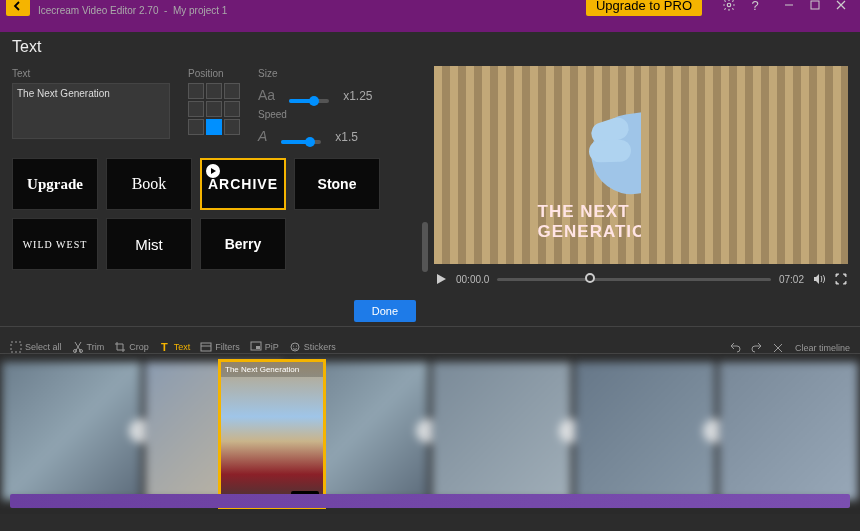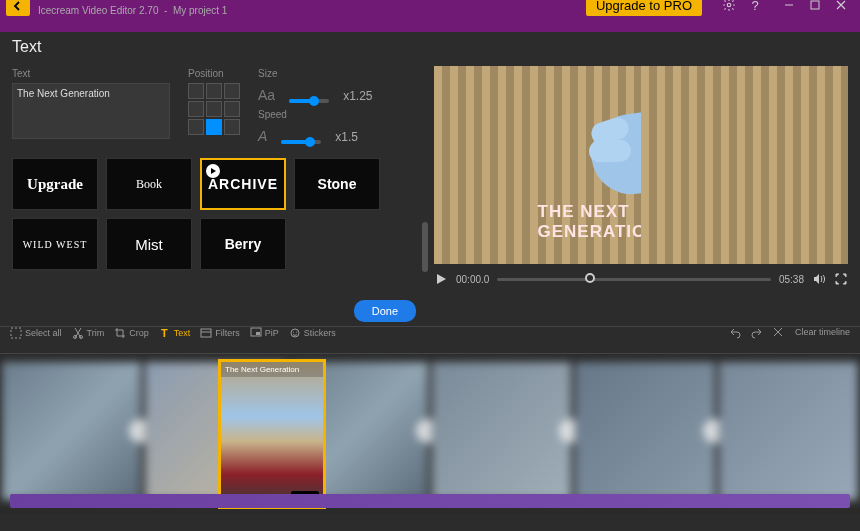--- a/index.html
+++ b/index.html
@@ -26,55 +26,55 @@
 .slider{position:relative;width:40px;height:4px;background:#555;border-radius:2px}
 .slider-fill{position:absolute;left:0;top:0;bottom:0;background:#0090ff;border-radius:2px}
 .slider-thumb{position:absolute;width:10px;height:10px;background:#0090ff;border-radius:50%;top:-3px}
 .size-val{font-size:12px;color:#aaa}
 .styles-grid{display:grid;grid-template-columns:repeat(4,86px);gap:8px;margin-top:6px}
 .style-card{height:52px;background:#0a0a0a;border:1px solid #333;display:flex;align-items:center;justify-content:center;color:#fff;position:relative}
 .style-card.selected{border:2px solid #f5b400}
 .play-ind{position:absolute;top:4px;left:4px;width:14px;height:14px;background:#fff;border-radius:50%;display:flex;align-items:center;justify-content:center}
 .play-ind::after{content:"";border-left:5px solid #000;border-top:3px solid transparent;border-bottom:3px solid transparent;margin-left:1px}
 .scroll-ind{position:absolute;right:2px;top:160px;width:6px;height:50px;background:#555;border-radius:3px}
-.done-btn{position:absolute;right:14px;bottom:4px;background:#1e7be8;color:#fff;padding:5px 18px;font-size:11px;border:none;border-radius:10px}
+.done-btn{position:absolute;right:14px;bottom:4px;background:#1e7be8;color:#fff;padding:5px 18px;font-size:11px;border:none;border-radius:2px}
 .preview-panel{flex:1;padding:4px 12px 4px 4px}
 .preview{width:100%;height:198px;background:linear-gradient(90deg,#bfa97c 0%,#c9b48b 30%,#8c7b5c 60%,#b39e75 100%);position:relative;display:flex;align-items:center;justify-content:center}
 .curtain::before,.curtain::after{content:"";position:absolute;top:0;bottom:0;width:50%;background:repeating-linear-gradient(90deg,#c2a878 0 8px,#a08860 8px 16px)}
 .curtain::before{left:0}
 .curtain::after{right:0}
 .hand{position:absolute;left:38%;top:22%;width:190px;height:120px}
 .glove{position:absolute;width:140px;height:80px;background:#9fc5e8;border-radius:50px 30px 30px 50px;transform:rotate(-8deg)}
 .finger1{position:absolute;width:38px;height:22px;background:#afd3f0;border-radius:14px;left:0px;top:10px;transform:rotate(-18deg)}
 .finger2{position:absolute;width:42px;height:22px;background:#afd3f0;border-radius:14px;left:-2px;top:30px;transform:rotate(-2deg)}
 .tube{position:absolute;width:100px;height:14px;border-radius:7px;left:64px;top:40px;transform:rotate(12deg);background:linear-gradient(90deg,#a06fb5 0 32%,#c02028 32% 92%,#888 92%)}
 .overlay-text{position:absolute;bottom:22px;left:50%;transform:translateX(-50%);color:#ffe4e4;font-size:17px;font-weight:700;letter-spacing:1px;font-family:Impact,sans-serif}
 .play-controls{display:flex;align-items:center;gap:8px;margin-top:8px;color:#bbb;font-size:10px}
 .pc-btn{width:14px;height:14px;display:flex;align-items:center;justify-content:center}
 .pc-btn svg{width:12px;height:12px;fill:#ccc}
 .seek{flex:1;height:3px;background:#555;border-radius:2px;position:relative}
 .seek-thumb{position:absolute;width:10px;height:10px;border:2px solid #ccc;border-radius:50%;top:-5px;background:#2c2c2c}
-.toolbar{height:28px;border-top:1px solid #444;border-bottom:1px solid #444;display:flex;align-items:flex-start;padding:0 10px;gap:10px;font-size:9px;color:#999}
+.toolbar{height:28px;border-top:1px solid #444;border-bottom:1px solid #444;display:flex;align-items:flex-end;padding:0 10px;gap:10px;font-size:9px;color:#999}
 .tb-item{display:flex;align-items:center;gap:3px}
 .tb-item.active{color:#f5b400}
 .tb-spacer{flex:1}
 .timeline{height:160px;position:relative;background:#2a2a2a}
 .tl-blur{position:absolute;inset:0;display:flex;filter:blur(4px)}
 .tl-thumb{flex:1;background:linear-gradient(135deg,#6b7d8c,#8fa3b0,#5c6b7a);margin:8px 2px 14px;position:relative}
 .tl-thumb:nth-child(2){background:linear-gradient(135deg,#8a9bb0,#c5b8a0)}
 .tl-thumb:nth-child(4){background:linear-gradient(135deg,#7a8a98,#a0aeb8)}
 .tl-thumb:nth-child(5){background:linear-gradient(135deg,#667788,#8899a8)}
 .tl-thumb:nth-child(6){background:linear-gradient(135deg,#788898,#98a8b8)}
 .trans-circ{position:absolute;width:24px;height:24px;background:rgba(240,240,240,0.8);border-radius:50%;top:50%;transform:translateY(-50%)}
 .tl-selected{position:absolute;left:218px;top:5px;width:108px;height:150px;border:3px solid #f5b400;background:linear-gradient(180deg,#b8a584 0%,#9fc5e8 38%,#c9b48b 55%,#8b2028 78%,#3a3a3a 100%)}
 .tl-sel-label{font-size:8px;color:#fff;padding:3px 4px;background:rgba(0,0,0,0.2)}
 .tl-dur{position:absolute;bottom:4px;right:4px;font-size:8px;background:#000;color:#ccc;padding:1px 4px;border-radius:2px}
 .bottom-bar{position:absolute;bottom:6px;left:10px;right:10px;height:14px;background:linear-gradient(90deg,#6b3fa0,#7b4fb0);border-radius:2px}
 .f-cowboy{font-family:Georgia,serif;font-weight:700;font-size:15px}
-.f-book{font-family:Georgia,serif;font-size:12px}
+.f-book{font-family:Georgia,serif;font-size:16px}
 .f-massacre{font-weight:800;font-size:14px;letter-spacing:1px}
 .f-stone{font-weight:700;font-size:14px}
 .f-wildwest{font-family:Georgia,serif;font-size:10px;letter-spacing:1px}
 .f-archive{font-weight:800;font-size:14px;letter-spacing:1px}
 .f-mist{font-size:15px}
 .f-berry{font-weight:700;font-size:14px}
 </style>
 </head>
 <body>
 
@@ -198,21 +198,21 @@
     <div class="play-controls">
       <div class="pc-btn">
           <svg viewBox="0 0 12 12">
             <path d="M2 1v10l9-5z"></path>
           </svg>
         </div>
       <span>00:00.0</span>
       <div class="seek">
           <div class="seek-thumb" id="seek-thumb" style="left: 32%;"></div>
         </div>
-      <span>05:38</span>
+      <span>07:02</span>
       <div class="pc-btn">
           <svg viewBox="0 0 12 12">
             <path d="M1 4v4h2l3 3V1L3 4z"></path>
             <path d="M8 3c1 1 1 5 0 6M10 2c2 2 2 6 0 8" stroke="#ccc" fill="none"></path>
           </svg>
         </div>
       <div class="pc-btn">
           <svg viewBox="0 0 12 12" stroke="#ccc" fill="none">
             <path d="M1 4V1h3M11 4V1H8M1 8v3h3M11 8v3H8"></path>
           </svg>

